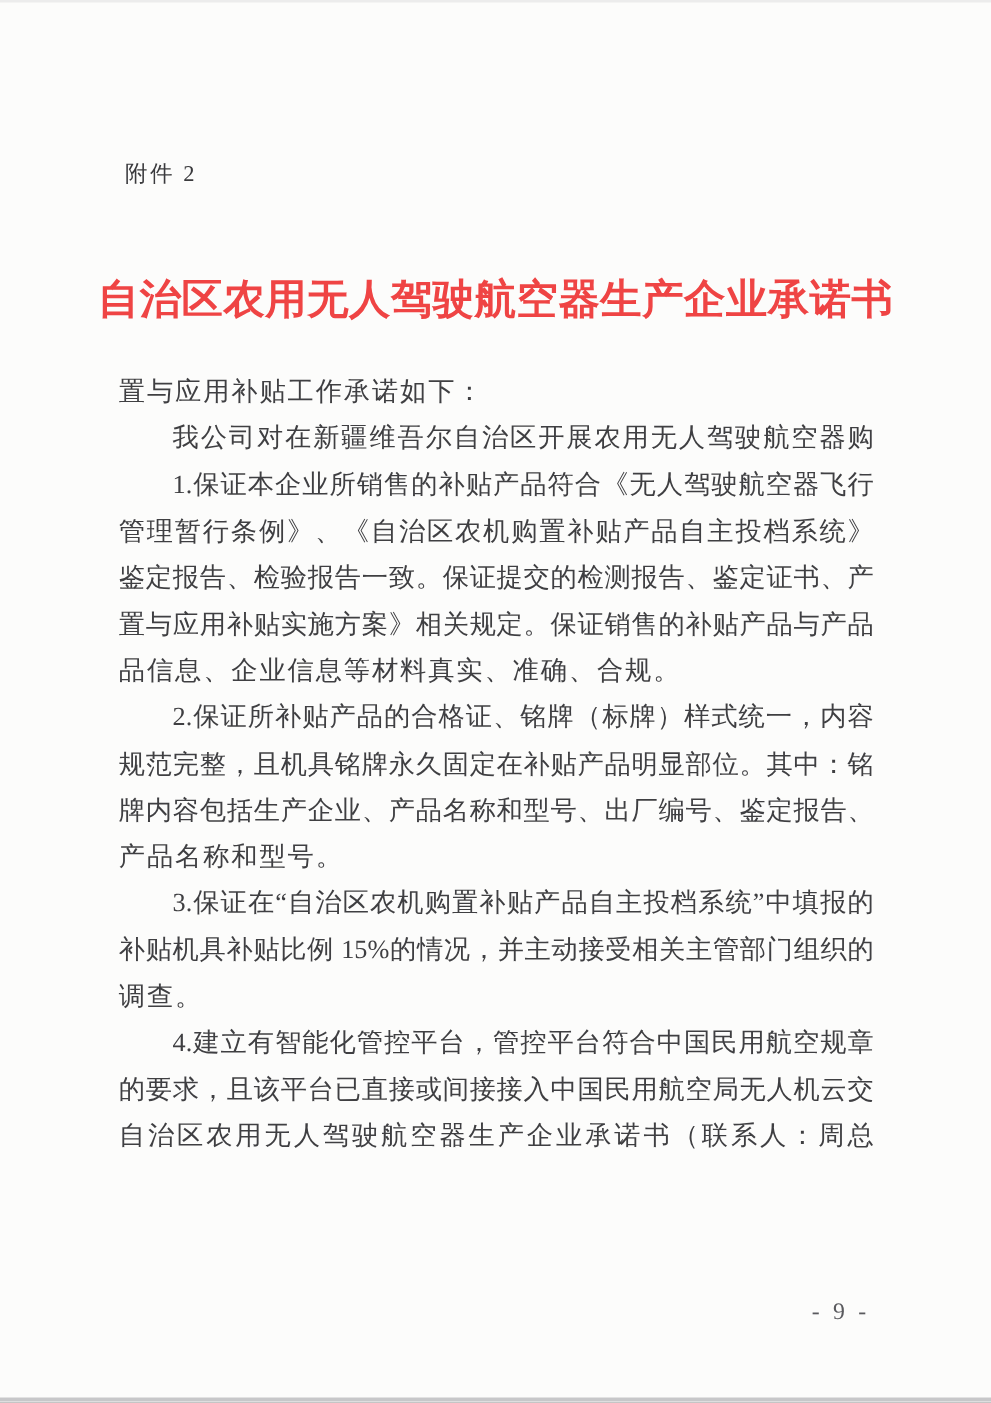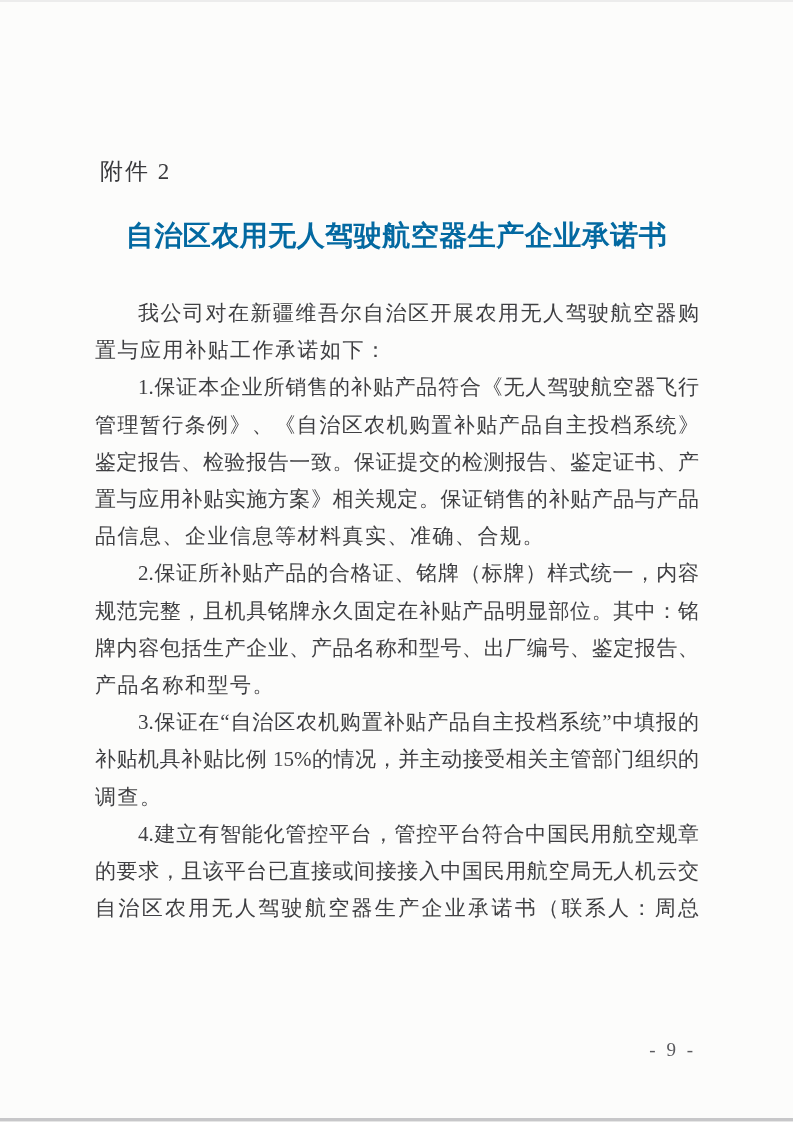--- a/index.html
+++ b/index.html
@@ -17,33 +17,33 @@
     position: absolute; top: 0; left: 0; right: 0; height: 2px;
     background: #ececec;
   }
   .scan-edge-bottom {
     position: absolute; bottom: 1px; left: 0; right: 0; height: 3px;
     background: #c7c7c9;
     box-shadow: 0 2px 0 #e6e6e6;
   }
   .annex-label {
     position: absolute;
-    left: 100px; top: 156px;
-    font-size: 23px;
+    left: 100px; top: 127px;
+    font-size: 18px;
     letter-spacing: 2px;
     color: #3a3a3d;
   }
   .doc-title {
     position: absolute;
     left: 0; top: 217px; width: 100%;
     text-align: center;
-    font-size: 28px;
+    font-size: 33px;
     font-weight: 700;
     letter-spacing: 0.5px;
-    color: #0369a1;
+    color: #ef4444;
   }
   .doc-body {
     position: absolute;
     left: 95px; top: 295px;
     width: 604px;
     font-size: 21px;
     line-height: 37.2px;
     color: #3f3f42;
   }
   .doc-body .line { min-height: 37.2px; }
@@ -65,22 +65,22 @@
 <body>
 
 <div class="page">
   <div class="scan-edge-top"></div>
 
   <div class="annex-label">附件 2</div>
 
   <div class="doc-title">自治区农用无人驾驶航空器生产企业承诺书</div>
 
   <div class="doc-body" id="doc-body">
+      <div class="line">置与应用补贴工作承诺如下：</div>
       <div class="line indent fill">我公司对在新疆维吾尔自治区开展农用无人驾驶航空器购</div>
-      <div class="line">置与应用补贴工作承诺如下：</div>
       <div class="line indent fill">1.保证本企业所销售的补贴产品符合《无人驾驶航空器飞行</div>
       <div class="line fill">管理暂行条例》、《自治区农机购置补贴产品自主投档系统》</div>
       <div class="line fill">鉴定报告、检验报告一致。保证提交的检测报告、鉴定证书、产</div>
       <div class="line fill">置与应用补贴实施方案》相关规定。保证销售的补贴产品与产品</div>
       <div class="line">品信息、企业信息等材料真实、准确、合规。</div>
       <div class="line indent fill">2.保证所补贴产品的合格证、铭牌（标牌）样式统一，内容</div>
       <div class="line fill">规范完整，且机具铭牌永久固定在补贴产品明显部位。其中：铭</div>
       <div class="line fill">牌内容包括生产企业、产品名称和型号、出厂编号、鉴定报告、</div>
       <div class="line">产品名称和型号。</div>
       <div class="line indent fill">3.保证在“自治区农机购置补贴产品自主投档系统”中填报的</div>

